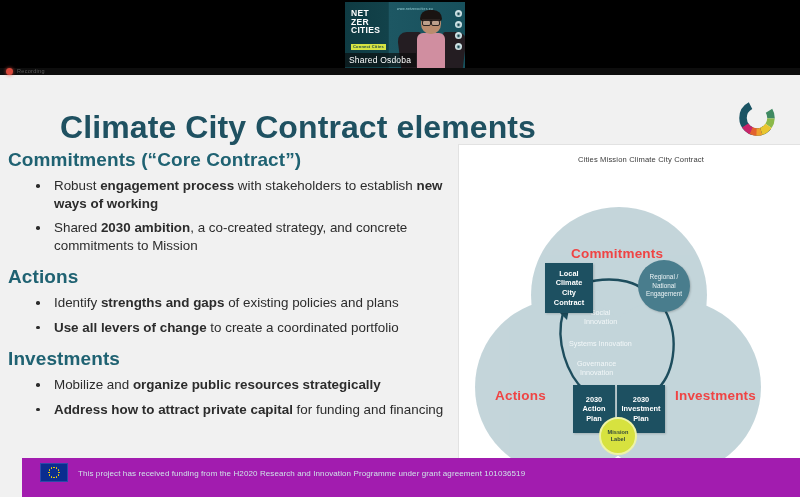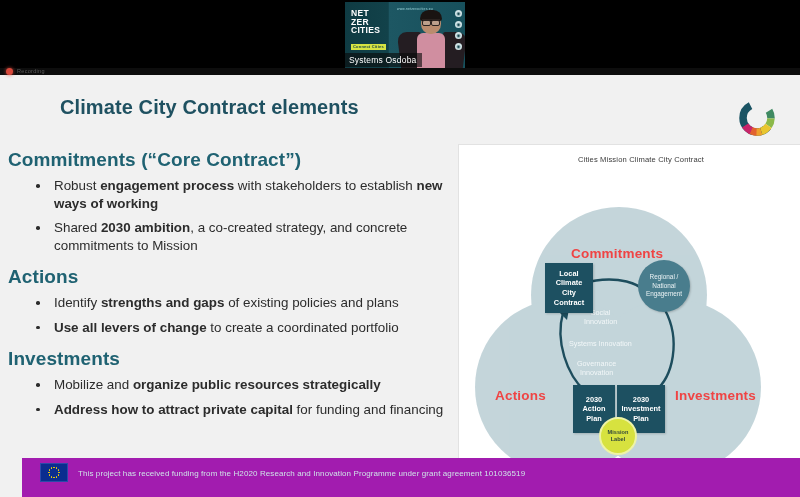--- a/index.html
+++ b/index.html
@@ -174,22 +174,22 @@
   .slide {
     position: absolute;
     left: 0; top: 75px;
     width: 800px; height: 422px;
     background: #f1f1f1;
     overflow: hidden;
   }
 
   .slide-title {
     position: absolute;
-    left: 60px; top: 21px;
-    font-size: 20px;
+    left: 60px; top: 34px;
+    font-size: 32px;
     font-weight: bold;
     color: #1f5161;
     letter-spacing: .1px;
   }
 
   
   .ring-logo {
     position: absolute;
     right: 22px; top: 22px;
     width: 42px; height: 42px;
@@ -378,21 +378,21 @@
       <div class="vt-glasses"></div>
     </div>
 
     <div class="vt-social">
       <span>◉</span>
       <span>◉</span>
       <span>◉</span>
       <span>◉</span>
     </div>
 
-    <div class="vt-name">Systems Osdoba</div>
+    <div class="vt-name">Shared Osdoba</div>
   </div>
 </div>
 
 <div class="rec-strip">
   <div class="rec-dot"></div>
   <div class="rec-text">Recording</div>
 </div>
 
 <div class="slide">
 

